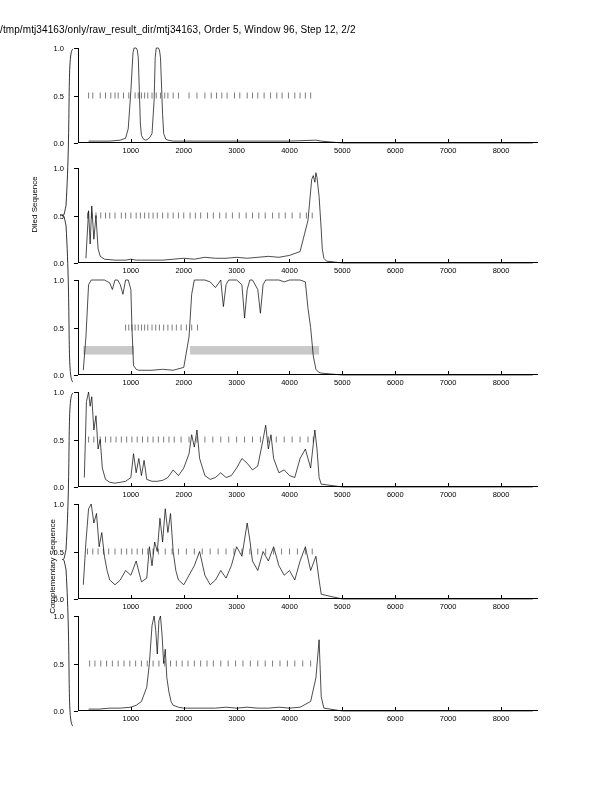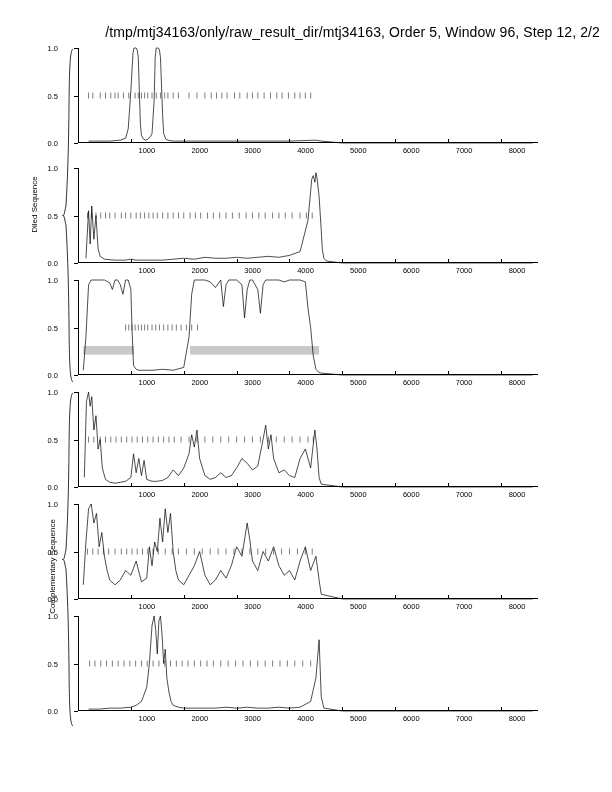--- a/index.html
+++ b/index.html
@@ -18,22 +18,22 @@
   #page {
     position: relative;
     width: 612px;
     height: 792px;
   }
   #figure-title {
     position: absolute;
     left: 0;
     top: 24px;
     width: 600px;
-    text-align: right;
-    font-size: 14px;
+    text-align: left;
+    font-size: 10px;
     letter-spacing: 0.1px;
     color: #000;
     white-space: nowrap;
   }
   .panel {
     position: absolute;
     left: 78px;
     width: 460px;
   }
   .plot-area {
@@ -77,27 +77,27 @@
     position: absolute;
     font-size: 7.5px;
     transform: translateX(-50%);
     top: 3px;
     white-space: nowrap;
   }
   .ytick-label {
     position: absolute;
     font-size: 7.5px;
     right: 100%;
-    margin-right: 20px;
+    margin-right: 14px;
     transform: translateY(-50%);
     white-space: nowrap;
   }
   .xlabels {
     position: absolute;
-    left: 16px;
+    left: 0;
     top: 100%;
     width: 100%;
     height: 12px;
   }
   svg.trace {
     position: absolute;
     left: 0;
     top: 0;
     overflow: visible;
   }

